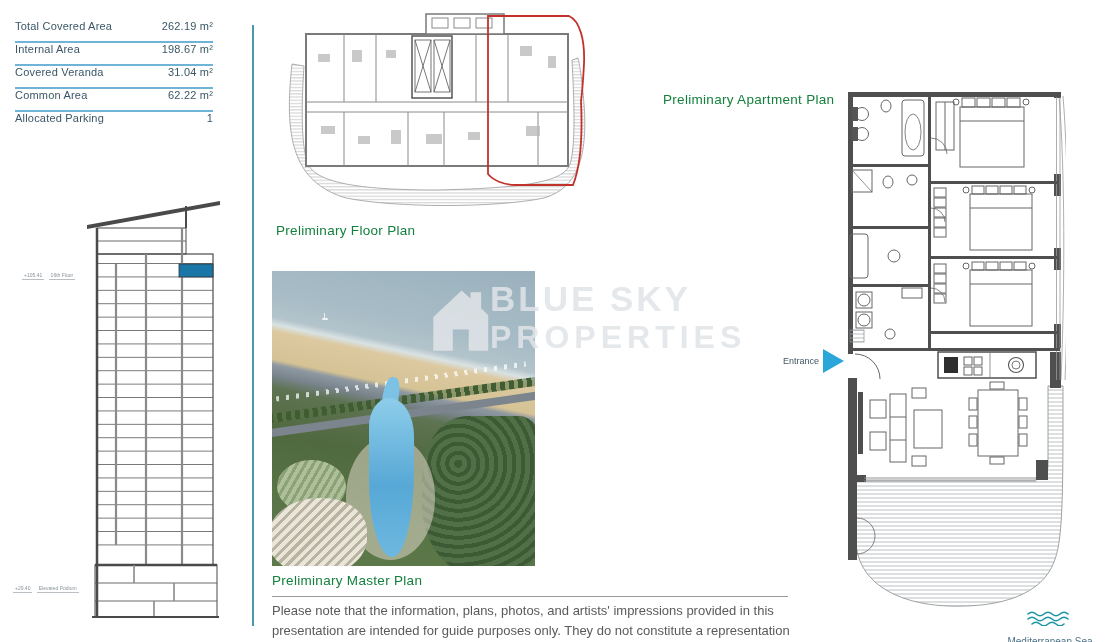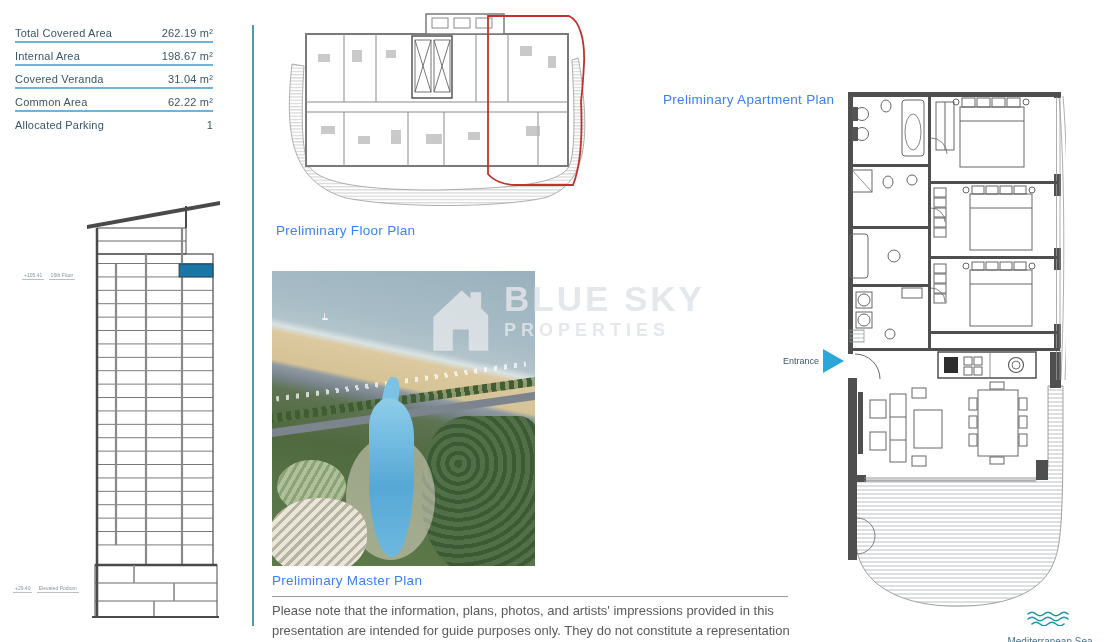--- a/index.html
+++ b/index.html
@@ -2,35 +2,35 @@
 <html><head>
 <meta charset="utf-8">
 <style>
   html,body{margin:0;padding:0;background:#ffffff;}
   .stage{
     position:relative;width:1115px;height:642px;background:#fff;overflow:hidden;
     font-family:"Liberation Sans", sans-serif;color:#3a5666;
   }
   
   .area-table{position:absolute;left:15px;top:20px;width:198px;}
-  .area-row{display:flex;justify-content:space-between;align-items:flex-end;
+  .area-row{display:flex;justify-content:space-between;align-items:flex-start;
     height:19px;border-bottom:2px solid #6fb4d6;font-size:11px;letter-spacing:.2px;
     padding-bottom:2px;margin-bottom:0;}
   .area-row.last{border-bottom:none;gap:25px;}
   .area-row .val{text-align:right;}
   
   .v-divider{position:absolute;left:252px;top:25px;width:2px;height:601px;background:#4a9aa8;}
   
   .tower-wrap{position:absolute;left:82px;top:197px;width:140px;height:426px;}
   .tower-marker{position:absolute;font-size:5px;color:#8a9399;white-space:nowrap;}
   .tower-marker span{display:inline-block;border-bottom:1px solid #b9bfc2;padding:0 2px 1px 2px;margin-right:3px;}
   .marker-upper{left:22px;top:272px;}
   .marker-lower{left:13px;top:585px;}
   
-  .plan-title{position:absolute;font-size:13.5px;color:#3b82f6;letter-spacing:.3px;}
+  .plan-title{position:absolute;font-size:13.5px;color:#15803d;letter-spacing:.3px;}
   .fp-title{left:276px;top:223px;width:320px;text-align:left;}
   .mp-title{left:272px;top:573px;width:264px;text-align:left;}
   .ap-title{left:663px;top:92px;}
   
   .floorplan{position:absolute;left:276px;top:6px;}
   .apartment-svg{position:absolute;left:842px;top:88px;}
   
   .photo{position:absolute;left:272px;top:271px;width:263px;height:295px;overflow:hidden;
     background:linear-gradient(192deg,#9ab1bd 0%,#a7bcc6 22%,#b3c4cb 29%,#d9e2e3 31%,
       #dcc9a0 33%,#d5c295 41%,#8e98a0 42.5%,#79848c 45.5%,#5e7352 49%,#50693f 62%,#597547 80%,#5d7a4a 100%);}
@@ -47,24 +47,24 @@
   .p-deck{position:absolute;left:28%;top:56%;width:34%;height:42%;background:rgba(222,215,198,.55);border-radius:50%;}
   .p-pool{position:absolute;left:37%;top:43%;width:17%;height:54%;
     background:linear-gradient(#8ecdea,#57a8d6 55%,#6db8e0);
     border-radius:45% 55% 48% 52% / 18% 24% 55% 48%;}
   .p-poolneck{position:absolute;left:42%;top:36%;width:6%;height:16%;background:#7cc2e4;transform:rotate(10deg);border-radius:40%;}
   .p-bldg1{position:absolute;left:-2%;bottom:-3%;width:38%;height:26%;border-radius:55% 45% 50% 50%;
     background:repeating-linear-gradient(135deg,#e9e5d8 0 4px,#b9b3a2 4px 7px);}
   .p-bldg2{position:absolute;left:2%;bottom:18%;width:26%;height:18%;border-radius:50%;
     background:repeating-linear-gradient(120deg,#aebf9a 0 4px,#8ba276 4px 7px);}
   
-  .watermark{position:absolute;left:428px;top:281px;display:flex;gap:14px;align-items:flex-start;
+  .watermark{position:absolute;left:428px;top:281px;display:flex;align-items:flex-start;
     color:rgba(224,228,231,.85);pointer-events:none;}
   .wm-text .l1{font-size:35px;font-weight:bold;letter-spacing:3px;line-height:1;}
-  .wm-text .l2{font-size:18px;font-weight:bold;letter-spacing:5px;line-height:1;margin-top:5px;}
+  .wm-text .l2{font-size:32px;font-weight:bold;letter-spacing:5px;line-height:1;margin-top:5px;}
   
   .entrance-label{position:absolute;left:783px;top:356px;font-size:9px;color:#3e5663;}
   .entrance-arrow{position:absolute;left:823px;top:349px;width:0;height:0;
     border-left:21px solid #2ba6d9;border-top:12px solid transparent;border-bottom:12px solid transparent;}
   
   .sea-label{position:absolute;left:988px;top:592px;width:124px;text-align:center;font-size:10px;color:#4e7285;margin-top:44px;}
   .sea-waves{position:absolute;left:1026px;top:610px;}
   
   .disc-rule{position:absolute;left:272px;top:596px;width:516px;height:1px;background:#9a9a9a;}
   .disclaimer{position:absolute;left:272px;top:601px;width:520px;font-size:13px;line-height:1.5;color:#5a5a5a;}

